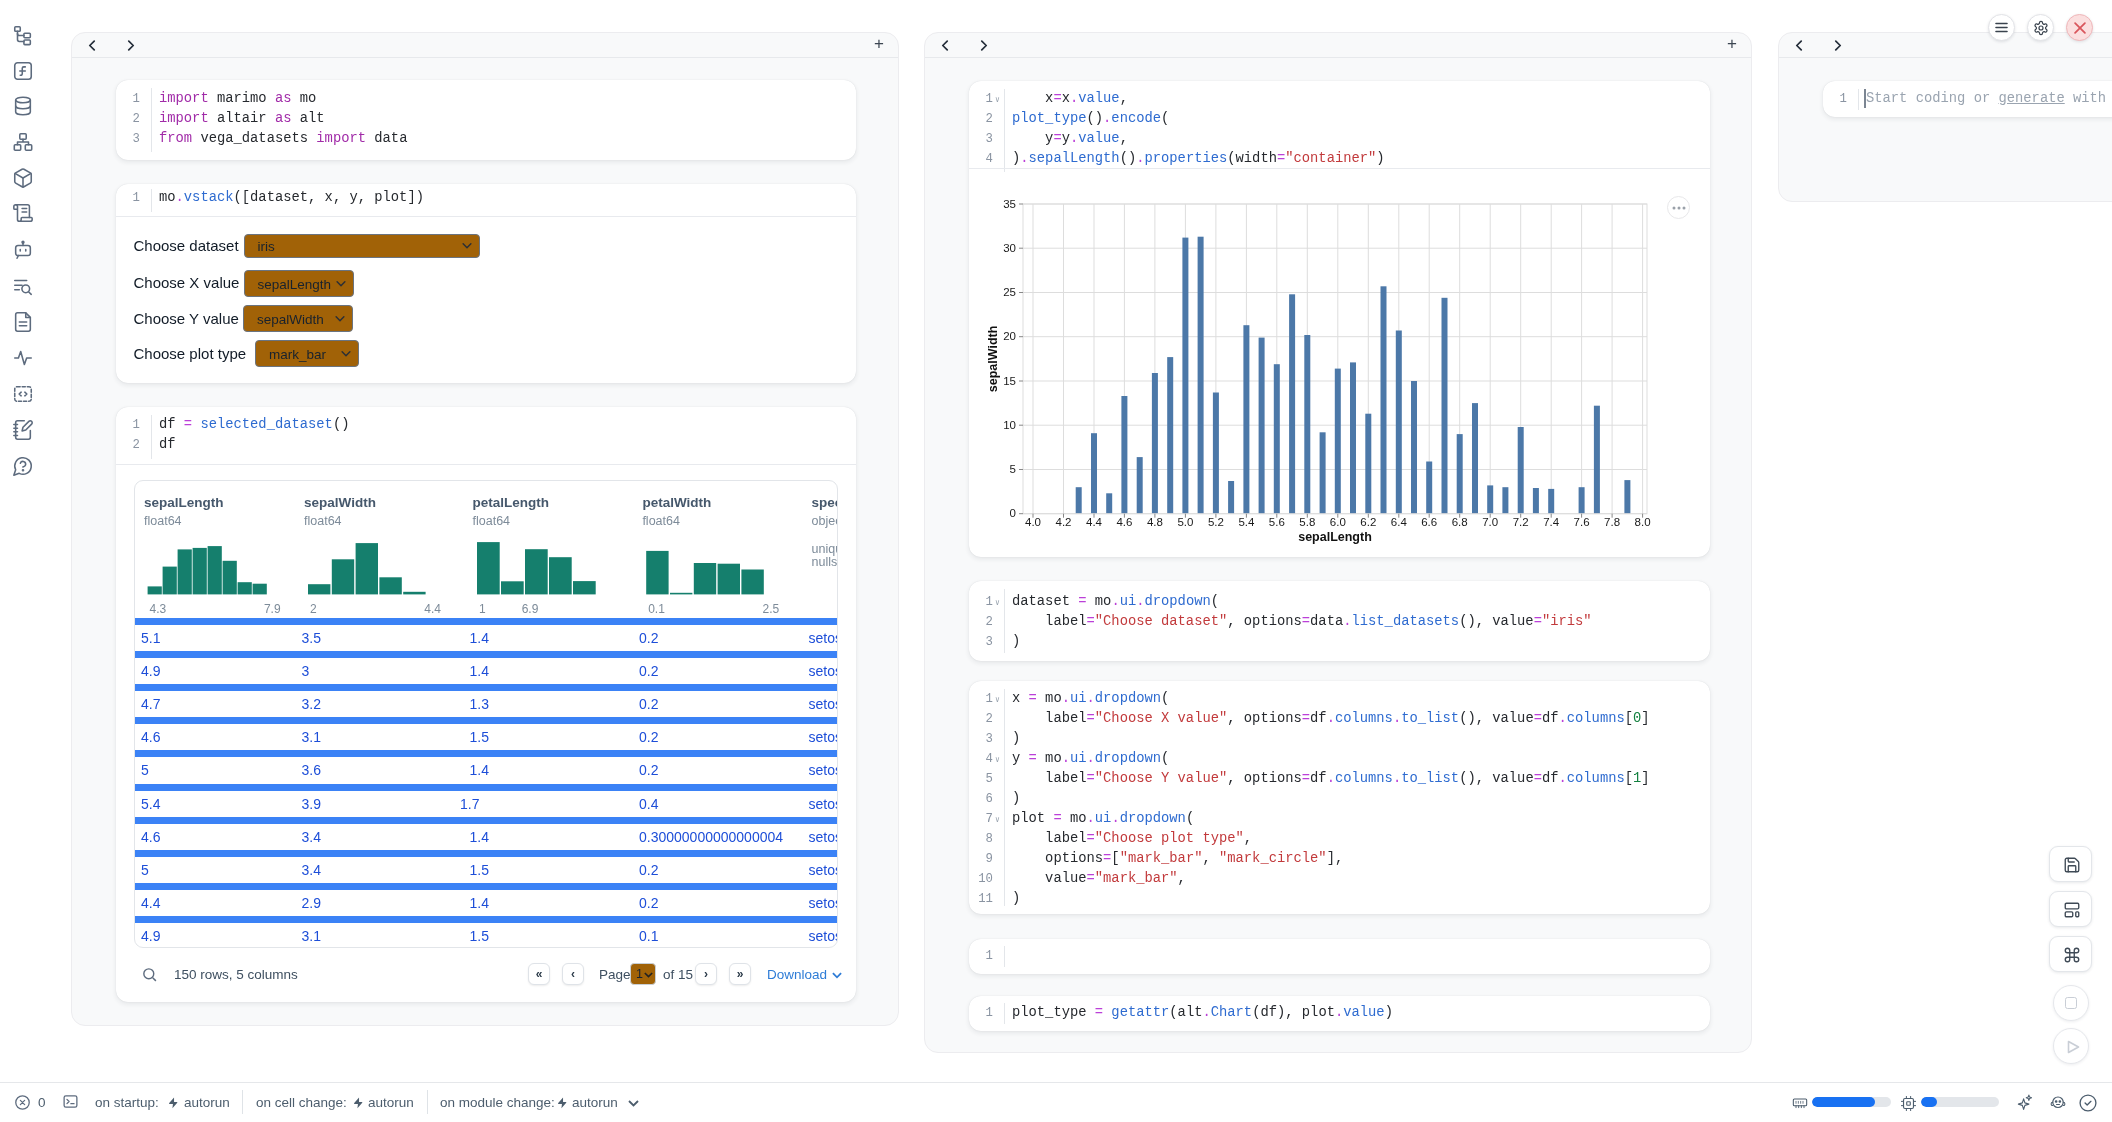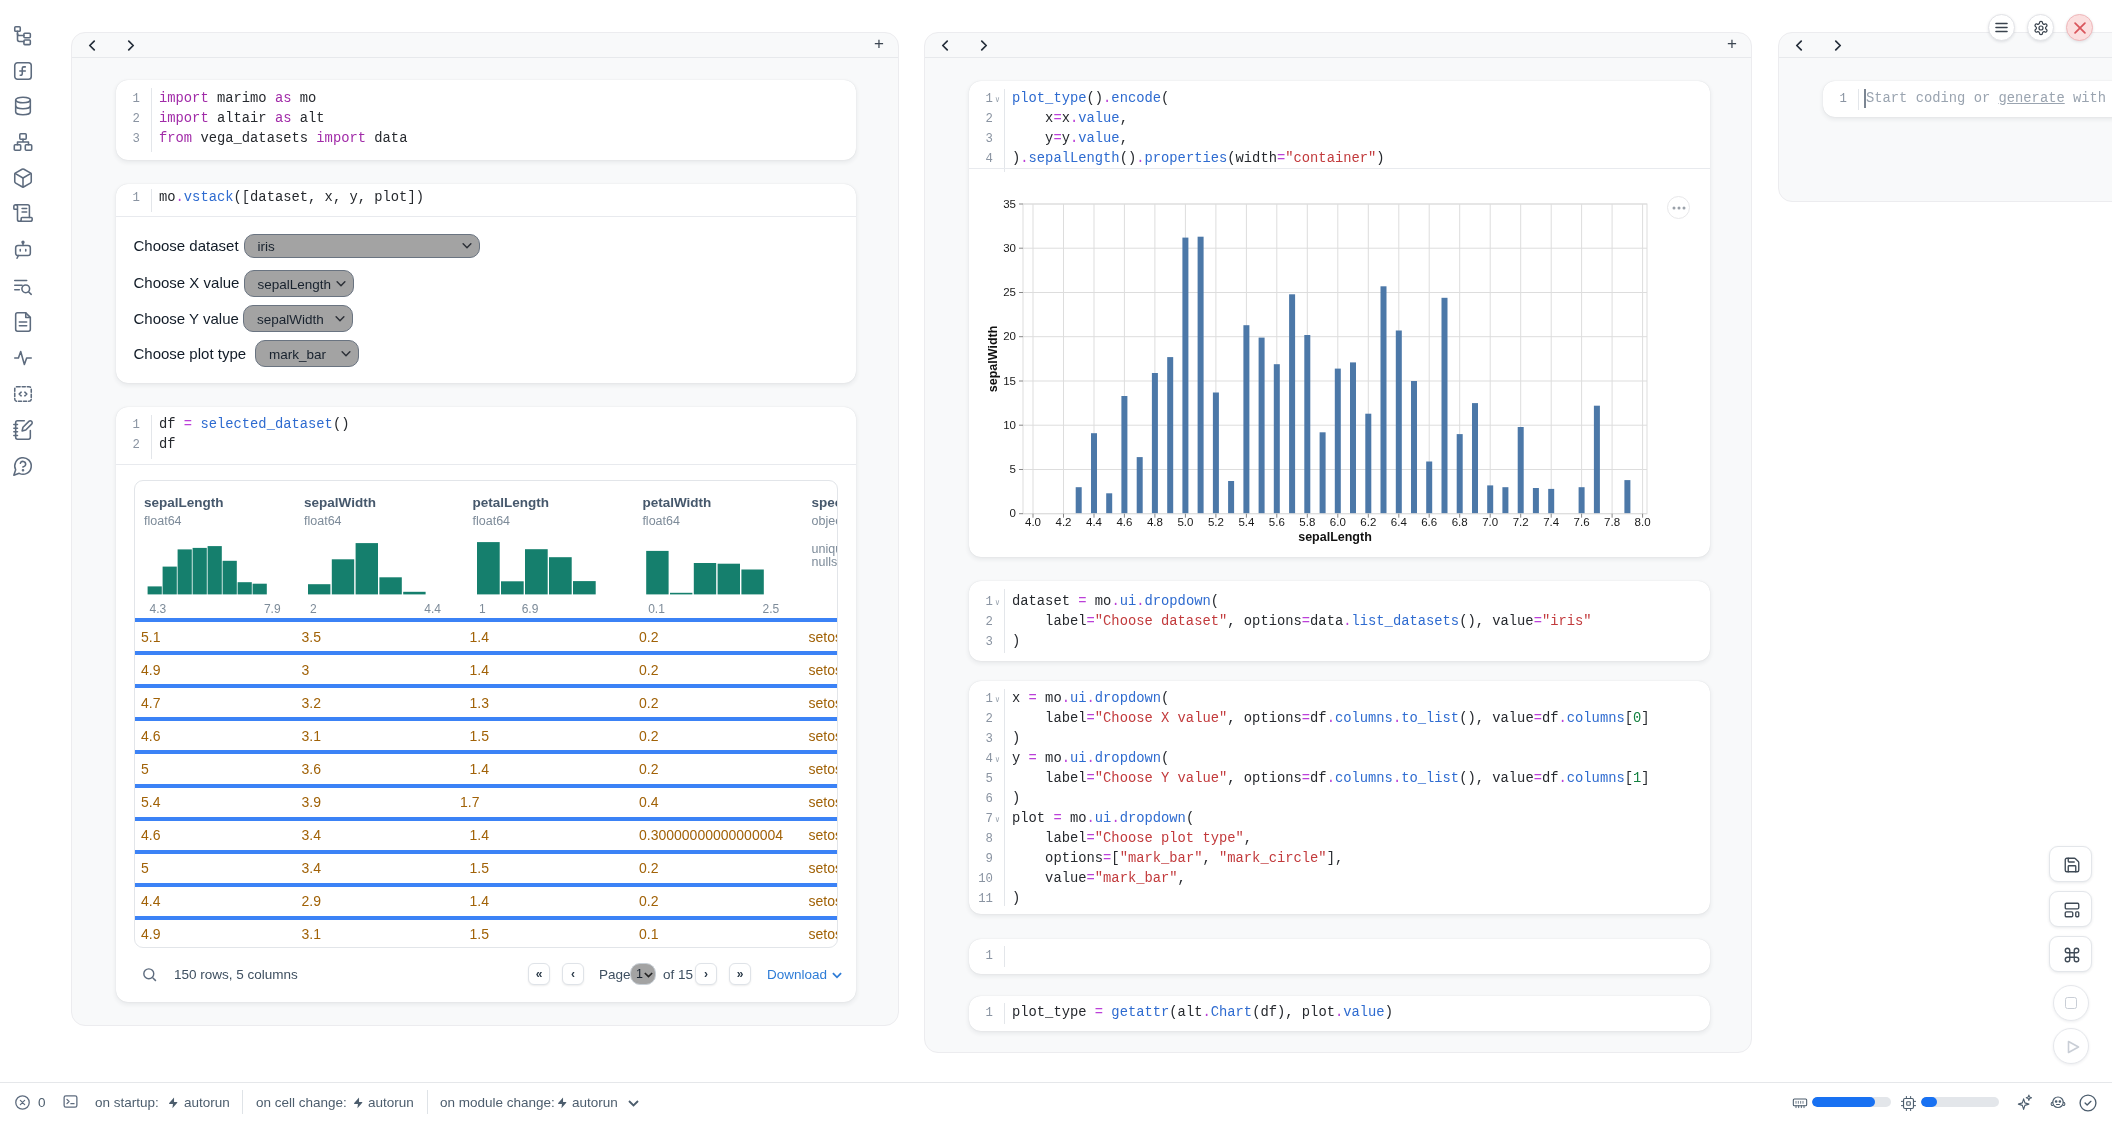--- a/index.html
+++ b/index.html
@@ -9,28 +9,28 @@
 .cell{position:absolute;background:#fff;border-radius:12px;box-shadow:0 2px 5px rgba(30,40,60,.09),0 0 1px rgba(30,40,60,.15)}
 .gut{position:absolute;left:0;top:0;width:24px;text-align:right;color:#8a94a2;font-family:"Liberation Mono",monospace;font-size:12.3px}
 .gl{height:20px;line-height:20px;position:relative}
 .fold{position:absolute;left:26px;top:1px;font-size:8px;color:#9aa4b0}
 .gline{position:absolute;left:34.5px;top:8px;bottom:8px;width:0;border-left:1px solid #e3e6ea}
 .codewrap{position:absolute;left:43px;top:0;right:0}
 .cl{height:20px;line-height:20px;font-family:"Liberation Mono",monospace;font-size:13.8px;color:#26292e;white-space:pre}
 .k{color:#a12ba8}.o{color:#bb40d8}.f{color:#2e6bd0}.s{color:#c23a3c}.n{color:#13803f}
 .outsep{position:absolute;left:0;right:0;height:0;border-top:1px solid #e8eaee}
 .ddrow{position:absolute;font-size:15px;color:#111b27}
-.sel{position:absolute;border:1.2px solid #6a7481;border-radius:10px;background:#a3a3a3;font-size:13.5px;color:#18222e}
+.sel{position:absolute;border:1.2px solid #6a7481;border-radius:4px;background:#a16207;font-size:13.5px;color:#18222e}
 .sel .txt{position:absolute;left:13px;top:50%;transform:translateY(-50%);white-space:nowrap}
 .sel svg{position:absolute;right:7px;top:50%;transform:translateY(-50%)}
 .tablebox{position:absolute;border:1px solid #e2e5e9;border-radius:9px;background:#fff;overflow:hidden}
 .th{position:absolute;font-size:13.5px;font-weight:bold;color:#46586c;white-space:nowrap}
 .tt{position:absolute;font-size:12.5px;color:#7d8b99;white-space:nowrap}
 .hlab{position:absolute;top:121px;font-size:12px;color:#7d8b99}
-.trow{position:absolute;left:0;width:100%;height:33.1px;border-top:4px solid #3b82f6;font-size:14px;color:#a16207}
+.trow{position:absolute;left:0;width:100%;height:33.1px;border-top:7px solid #3b82f6;font-size:14px;color:#1d4ed8}
 .trow span{position:absolute;top:50%;transform:translateY(-50%);white-space:nowrap}
 .tfoot{position:absolute;font-size:13.5px;color:#3e4f60}
 .pgbtn{position:absolute;width:22px;height:22px;border:1px solid #dfe3e8;border-radius:6px;background:#fff;box-shadow:0 1px 2px rgba(0,0,0,.08);color:#2b3a49;text-align:center;line-height:20px;font-size:12px;font-weight:bold}
 .icbtn{position:absolute;width:43px;height:36px;border:1px solid #e3e6ea;border-radius:9px;background:#fff;box-shadow:0 1px 3px rgba(30,40,60,.10)}
 .circbtn{position:absolute;width:36px;height:36px;border:1px solid #e6e8ec;border-radius:50%;background:#fff;box-shadow:0 1px 3px rgba(30,40,60,.08)}
 .topbtn{position:absolute;width:27px;height:27px;border-radius:50%;background:#fff;border:1px solid #e2e3e7;box-shadow:0 1px 3px rgba(30,40,60,.12)}
 .fbar{position:absolute;left:0;right:0;bottom:0;height:40px;background:#fff;border-top:1px solid #e5e7ea}
 .fitem{position:absolute;top:1095px;font-size:13.5px;color:#4c5d6d;white-space:nowrap}
 .fsep{position:absolute;top:1090px;height:24px;width:0;border-left:1px solid #dfe3e7}
 .meter{position:absolute;top:1097px;height:10px;border-radius:5px;background:#e3e6ea;overflow:hidden}
@@ -328,22 +328,22 @@
     </div>
     <div class="cell" style="left:44px;top:48px;width:741px;height:476px">
       <div class="gut" style="top:8px">
         <div class="gl">1<span class="fold">∨</span></div>
         <div class="gl">2</div>
         <div class="gl">3</div>
         <div class="gl">4</div>
       </div>
       <div class="gline" style="top:8px;bottom:auto;height:83px"></div>
       <div class="codewrap" style="top:8px">
+        <div class="cl">    x<span class="o">=</span>x<span class="o">.</span><span class="f">value</span>,</div>
         <div class="cl"><span class="f">plot_type</span>()<span class="o">.</span><span class="f">encode</span>(</div>
-        <div class="cl">    x<span class="o">=</span>x<span class="o">.</span><span class="f">value</span>,</div>
         <div class="cl">    y<span class="o">=</span>y<span class="o">.</span><span class="f">value</span>,</div>
         <div class="cl">)<span class="o">.</span><span class="f">sepalLength</span>()<span class="o">.</span><span class="f">properties</span>(width<span class="o">=</span><span class="s">"container"</span>)</div>
       </div>
       <div class="outsep" style="top:87px"></div>
       <svg width="741" height="476" viewBox="0 0 741 476" style="position:absolute;left:0;top:0">
         <line x1="54.0" y1="432.7" x2="678.0" y2="432.7" stroke="#ddd" stroke-width="1"></line>
         <line x1="54.0" y1="388.5" x2="678.0" y2="388.5" stroke="#ddd" stroke-width="1"></line>
         <line x1="54.0" y1="344.2" x2="678.0" y2="344.2" stroke="#ddd" stroke-width="1"></line>
         <line x1="54.0" y1="300.0" x2="678.0" y2="300.0" stroke="#ddd" stroke-width="1"></line>
         <line x1="54.0" y1="255.7" x2="678.0" y2="255.7" stroke="#ddd" stroke-width="1"></line>

